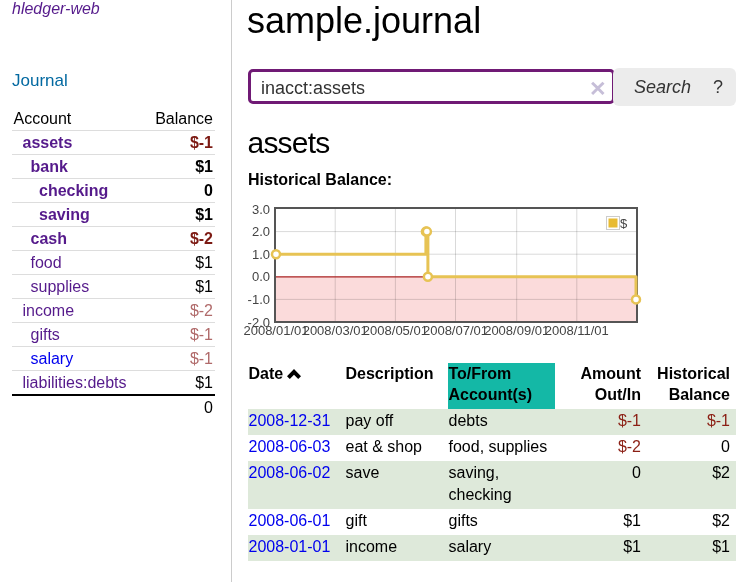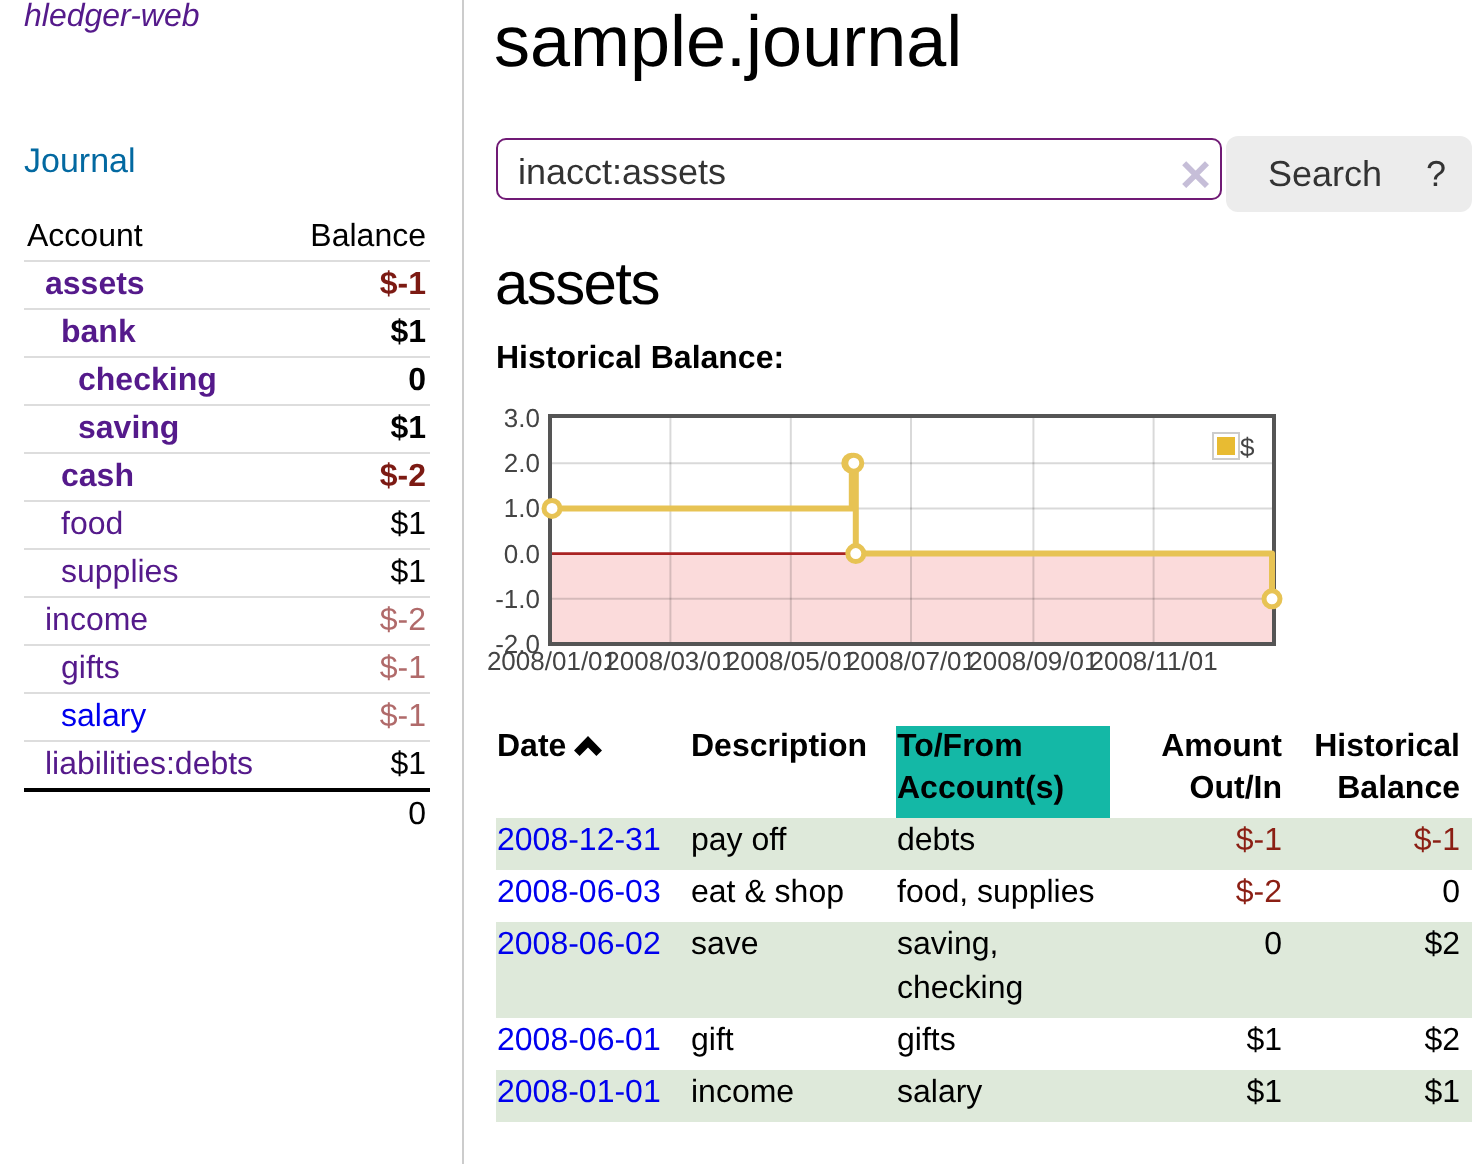--- a/index.html
+++ b/index.html
@@ -23,24 +23,24 @@
 #acctbl td.bal.rose { color:#b06a6a; }
 #acctbl tr.last td { border-bottom:none; }
 #acctbl tr.total td { border-bottom:none; border-top:2px solid #000; }
 #acctbl td.i1 { padding-left:10.5px; }
 #acctbl td.i2 { padding-left:18.5px; }
 #acctbl td.i3 { padding-left:27px; }
 #acctbl a.blue { color:#0000ee; }
 
 
 #h1 { position:absolute; left:247px; top:0.8px; font-size:36px; font-weight:normal; line-height:40px; }
-#searchbox { position:absolute; left:248px; top:69px; width:327px; height:26px; padding:3px 24px 0 10px; border:1px solid #701a75; border-radius:5px; font-size:18px; color:#333; font-family:"Liberation Sans",sans-serif; }
+#searchbox { position:absolute; left:248px; top:69px; width:327px; height:26px; padding:3px 24px 0 10px; border:3px solid #701a75; border-radius:5px; font-size:18px; color:#333; font-family:"Liberation Sans",sans-serif; }
 #clearx { position:absolute; left:589px; top:81px; color:#c6bed8; font-size:21px; font-weight:bold; line-height:16px; }
 .btn { position:absolute; top:68px; height:38px; background:#ececec; border-radius:6px; font-size:18px; color:#333; text-align:center; line-height:38px; }
-#btn-search { left:613px; width:99px; }
+#btn-search { left:613px; width:99px;font-style:italic; }
 #btn-q { left:700px; width:36px; }
 #h2 { position:absolute; left:247.5px; top:126.4px; font-size:30px; font-weight:normal; line-height:33px; letter-spacing:-0.8px; }
 #hb { position:absolute; left:248px; top:172.3px; font-size:16px; font-weight:bold; line-height:16px; }
 
 
 #chart { position:absolute; left:240px; top:201px; }
 
 
 #reg { position:absolute; left:247.5px; top:362.5px; width:488px; border-collapse:collapse; font-size:16px; table-layout:fixed; }
 #reg th { font-weight:bold; text-align:left; vertical-align:top; padding:0 0 3.4px 1px; line-height:21.6px; }

